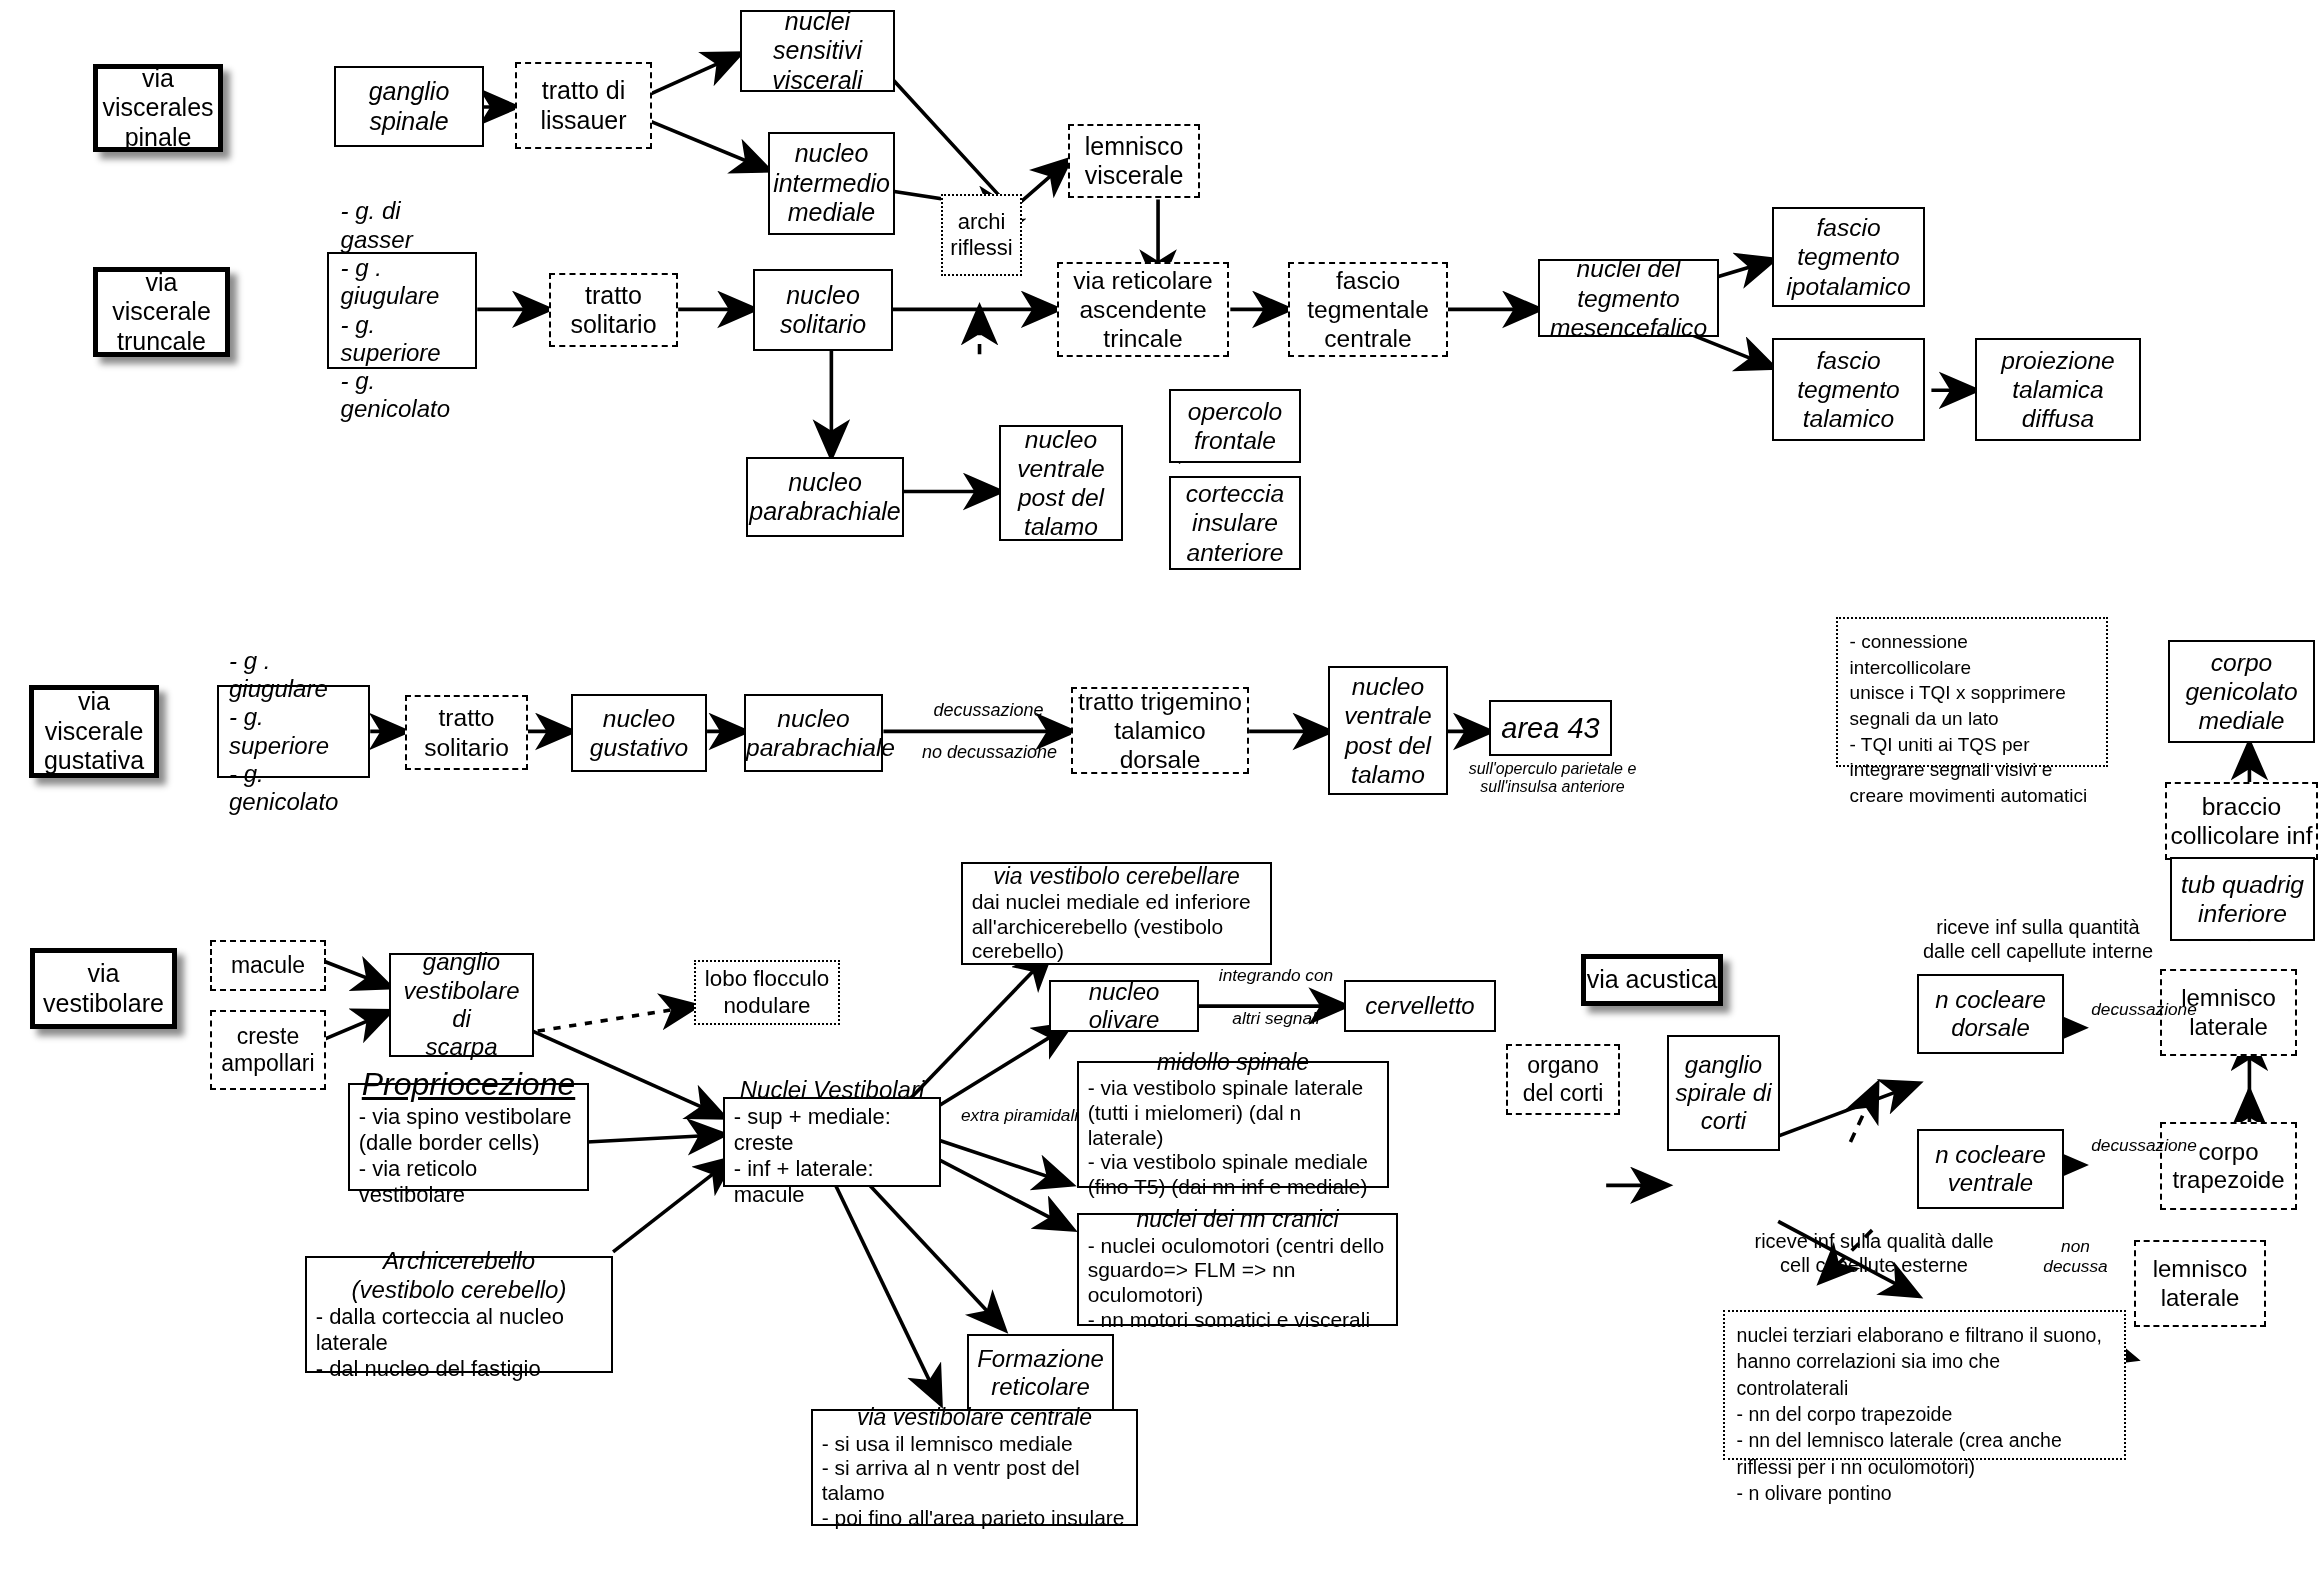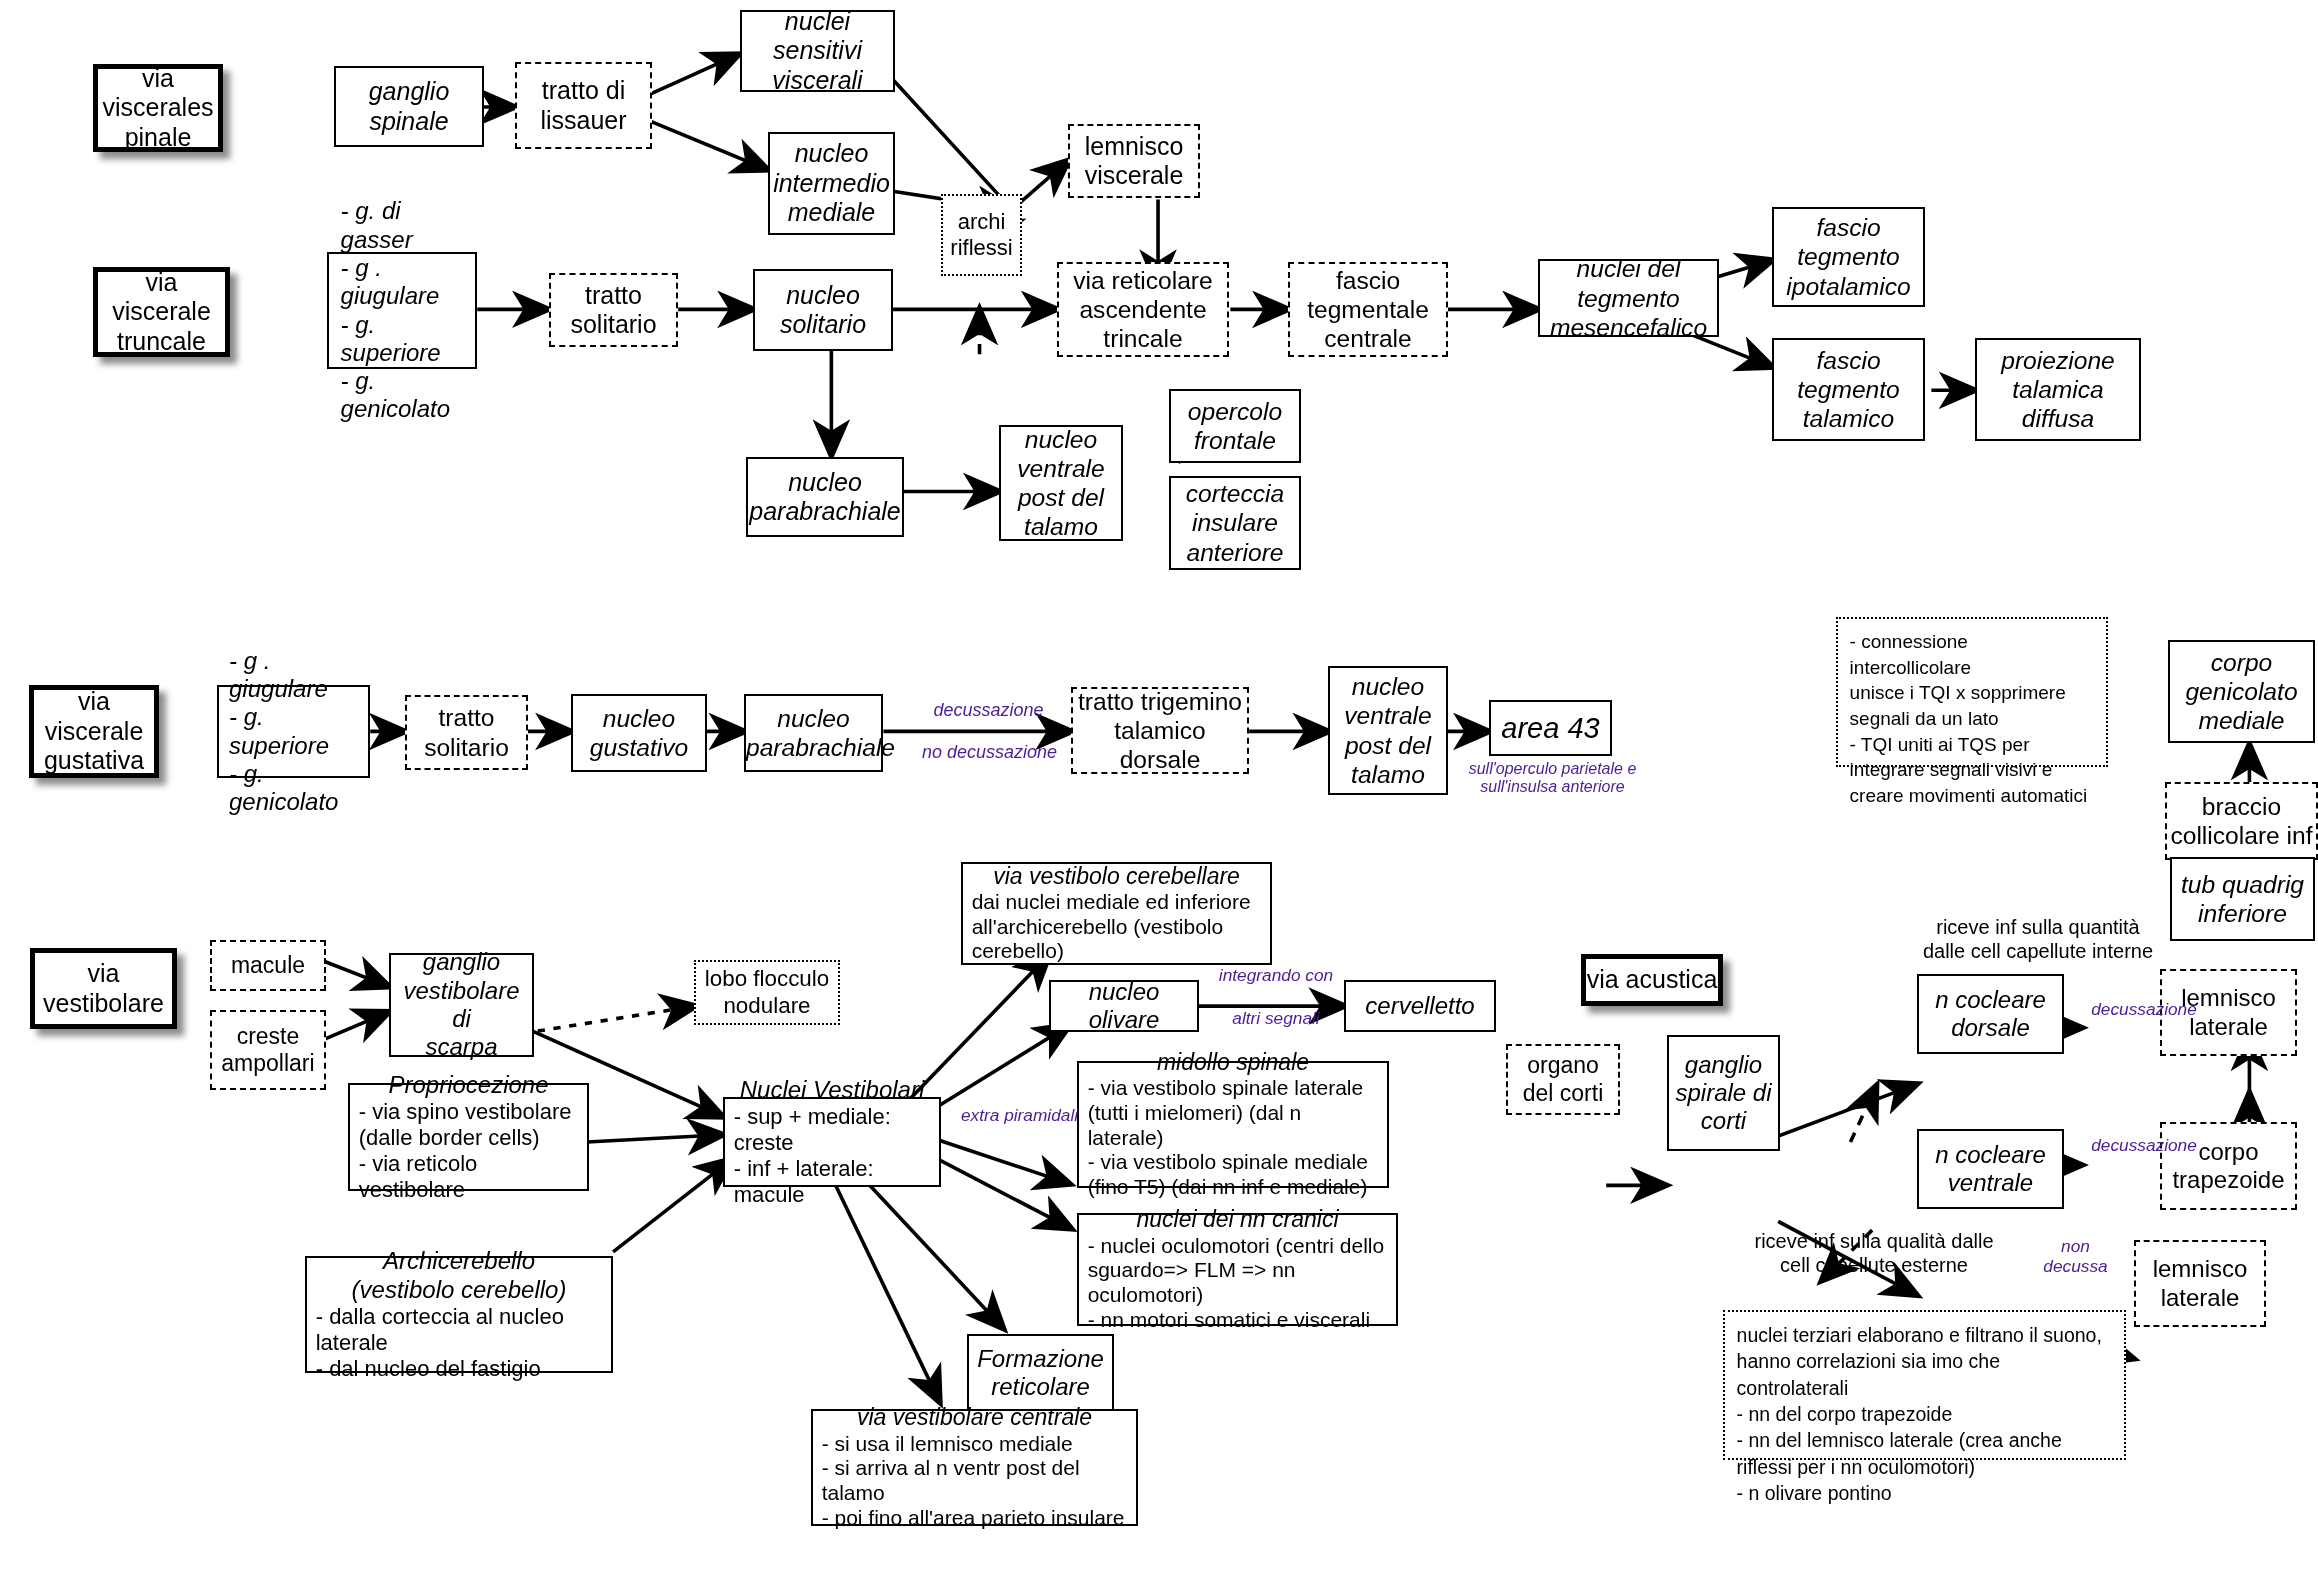--- a/index.html
+++ b/index.html
@@ -9,21 +9,21 @@
 
   .node{position:absolute;box-sizing:border-box;background:#fff;display:flex;
         flex-direction:column;align-items:center;justify-content:center;
         text-align:center;color:#000;line-height:1.18;z-index:3;}
   .solid{border:2.9px solid #000;}
   .dashed{border:2.9px dashed #000;}
   .dotted{border:2.9px dotted #000;}
   .ital{font-style:italic;}
   .title-node{border:5px solid #000;box-shadow:6.5px 6.5px 6.5px rgba(0,0,0,.45);}
   .left-align{align-items:flex-start;text-align:left;}
-  .lbl{position:absolute;font-style:italic;color:#4c1d95;text-align:center;z-index:4;
+  .lbl{position:absolute;font-style:italic;color:#000000;text-align:center;z-index:4;
        line-height:1.15;background:transparent;}
   .plain-lbl{position:absolute;color:#000;text-align:center;z-index:4;line-height:1.2;}
   .notebox{position:absolute;box-sizing:border-box;border:2.2px dotted #000;background:#fff;
            text-align:left;color:#000;line-height:1.35;padding:10px 11.6px;z-index:3;}
   .bl{display:block;text-align:left;width:100%;}
   .ctr{display:block;width:100%;text-align:center;}
 </style>
 </head>
 <body>
 
@@ -327,21 +327,21 @@
     <span class="ctr">vestibolare di</span>
     <span class="ctr">scarpa</span>
   </div>
 
   <div class="node dotted" style="left:694px;top:960px;width:146px;height:65px;font-size:22.4px;">
     <span class="ctr">lobo flocculo</span>
     <span class="ctr">nodulare</span>
   </div>
 
   <div class="node solid" style="left:348px;top:1083px;width:241px;height:108px;font-size:22px;padding:5.8px 8.7px;">
-    <span class="ctr ital" style="font-size:24px;">Propriocezione</span>
+    <span class="ctr ital" style="font-size:32px;text-decoration:underline;">Propriocezione</span>
     <span class="bl">- via spino vestibolare</span>
     <span class="bl">(dalle border cells)</span>
     <span class="bl">- via reticolo vestibolare</span>
   </div>
 
   <div class="node solid" style="left:305px;top:1256px;width:308px;height:117px;font-size:22px;padding:5.8px 8.7px;">
     <span class="ctr ital" style="font-size:24px;">Archicerebello</span>
     <span class="ctr ital" style="font-size:24px;">(vestibolo cerebello)</span>
     <span class="bl">- dalla corteccia al nucleo laterale</span>
     <span class="bl">- dal nucleo del fastigio</span>

